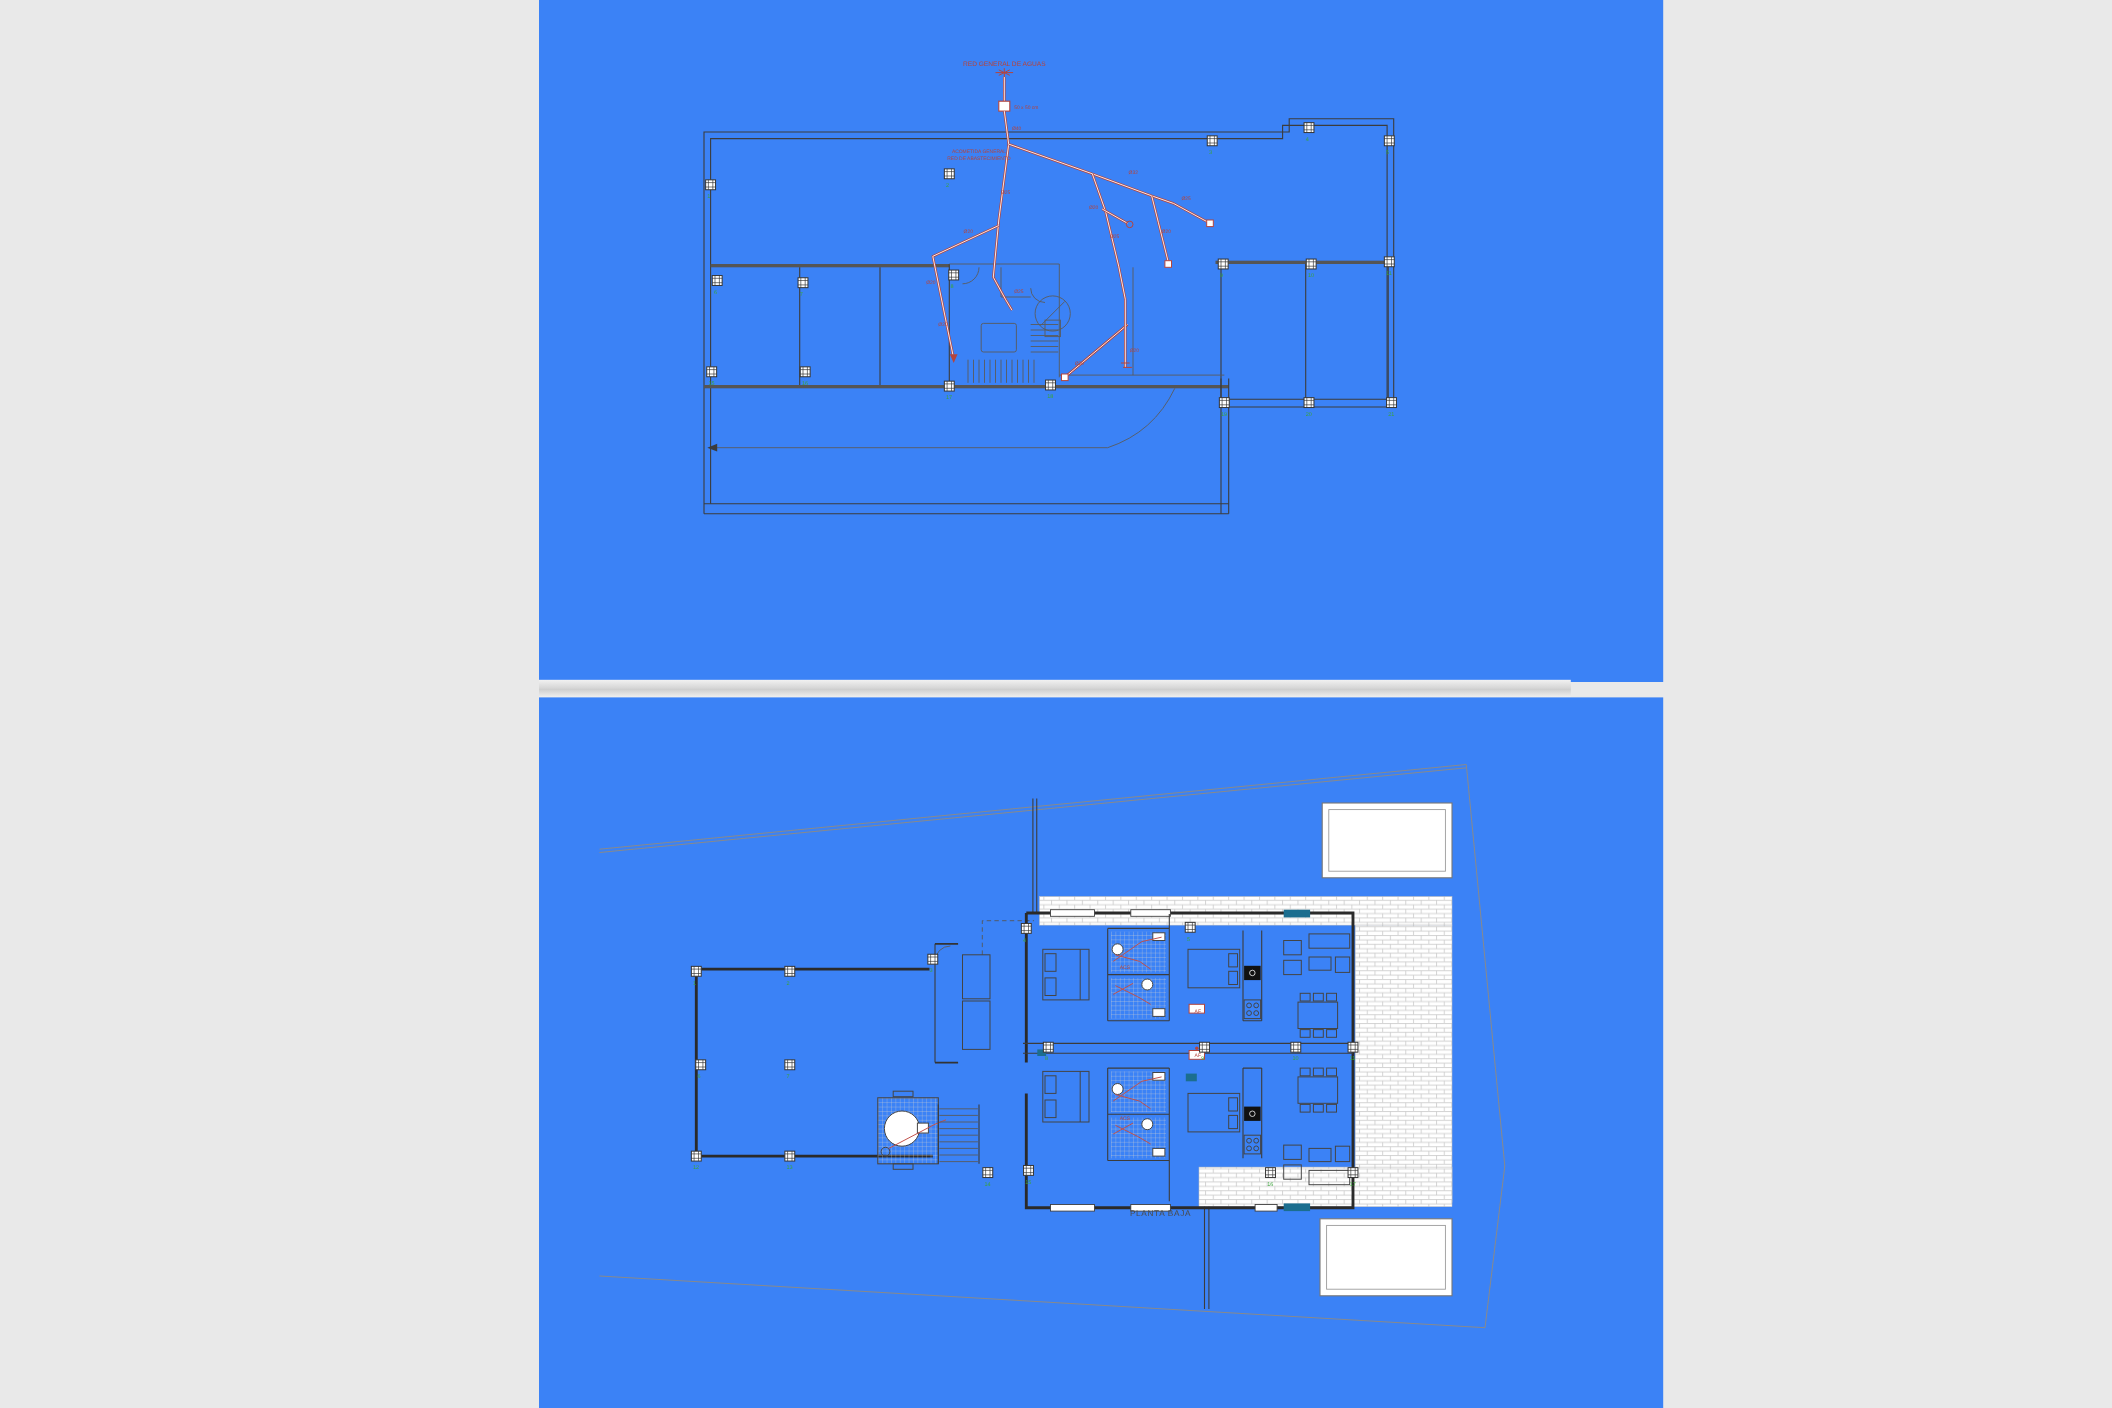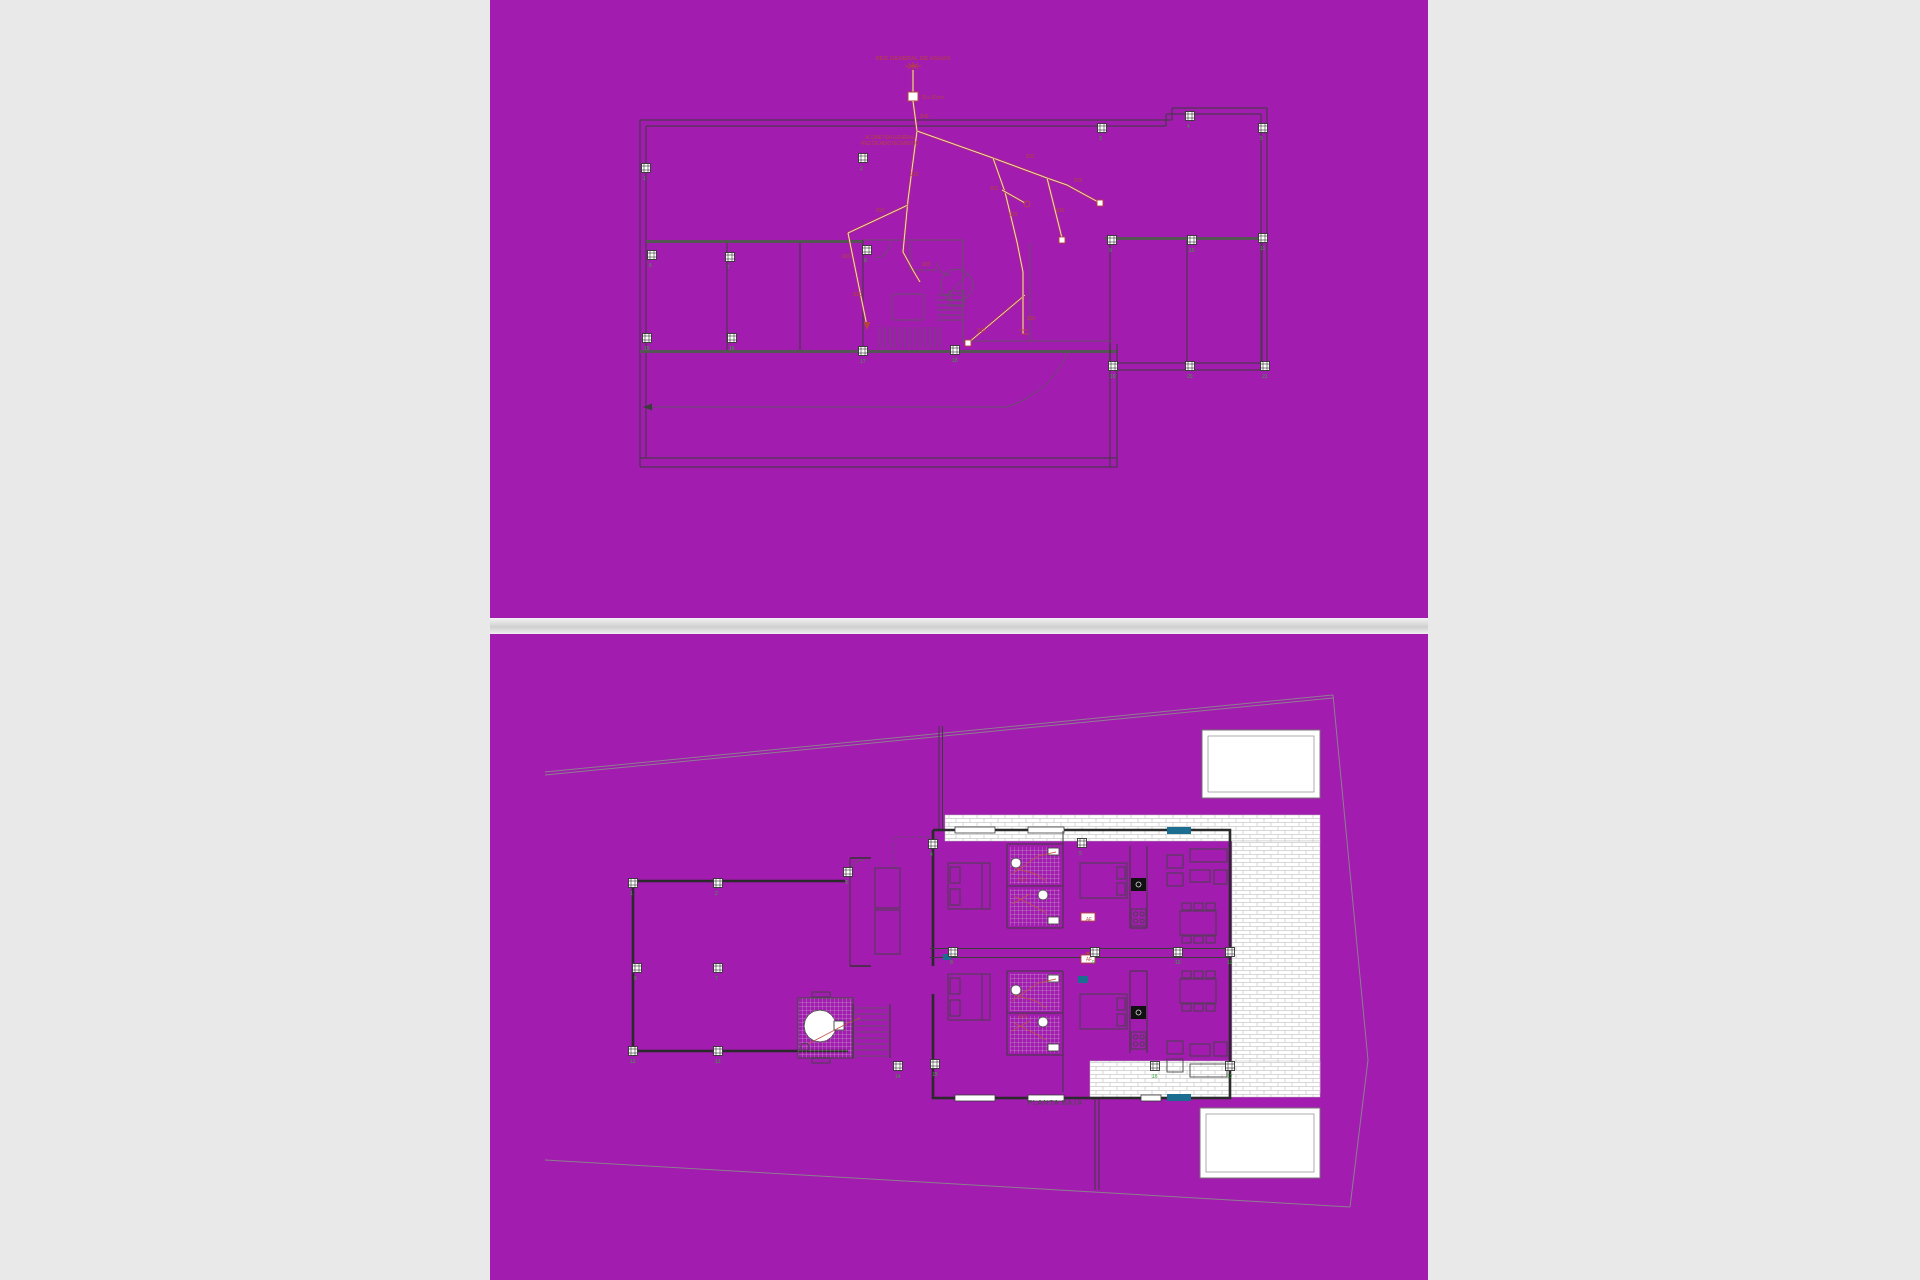--- a/index.html
+++ b/index.html
@@ -1,18 +1,18 @@
 <!DOCTYPE html>
 <html><head>
 <meta charset="utf-8">
 <style>
   html,body{margin:0;padding:0;width:1920px;height:1280px;overflow:hidden;
     background:#e9e9e9;font-family:"Liberation Sans",sans-serif;}
   .stage{position:relative;width:1920px;height:1280px;}
-  .panel{position:absolute;left:490px;width:938px;background:#a21caf;}
+  .panel{position:absolute;left:490px;width:1022px;background:#3b82f6;}
   #panel-top{top:0;height:620px;}
   #panel-bottom{top:634px;height:646px;}
   .divider{position:absolute;left:490px;top:618px;width:938px;height:16px;
     background:linear-gradient(#f2f2f2,#d7d7d7 45%,#cfcfcf 55%,#f0f0f0);}
   svg{display:block}
   .wall{stroke:#3c3c3c;stroke-width:1;fill:none}
   .wall-thin{stroke:#5a5a5a;stroke-width:.8;fill:none}
   .wall-thick{stroke:#2a2a2a;stroke-width:2.6;fill:none}
   .wall-mid{stroke:#333;stroke-width:1.6;fill:none}
   .bound{stroke:#8a8a8a;stroke-width:.9;fill:none}

